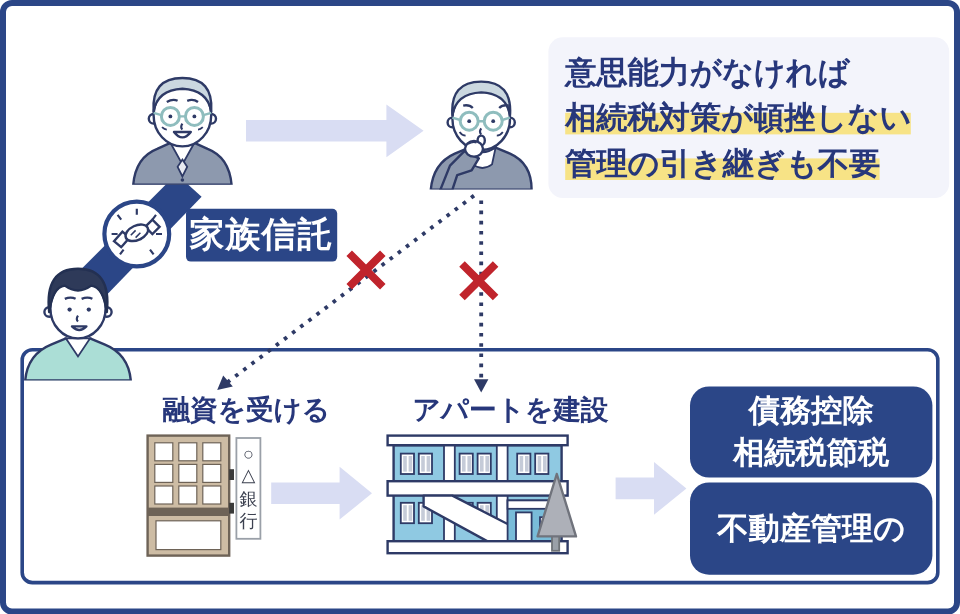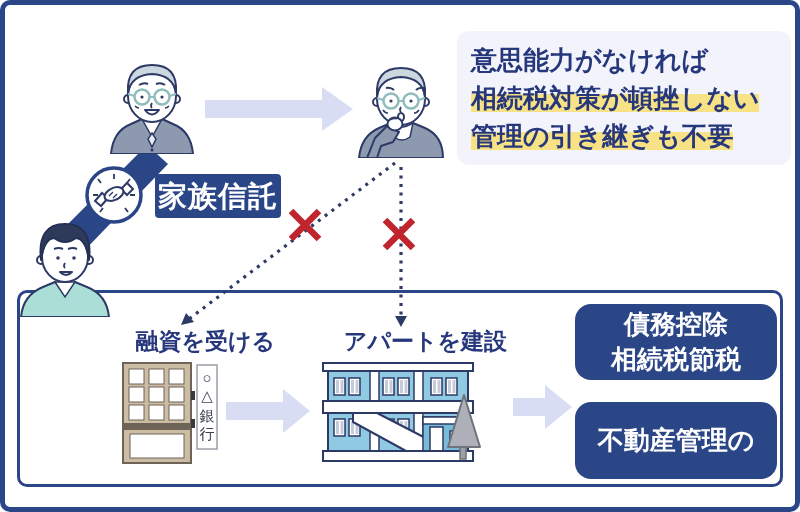--- a/index.html
+++ b/index.html
@@ -192,21 +192,21 @@
     <rect x="104" y="56" width="41" height="7" fill="#fff" stroke="#2E3A66" stroke-width="1.5"></rect>
     <rect x="111" y="66" width="13" height="24" fill="#fff" stroke="#2E3A66" stroke-width="1.5"></rect>
     <rect x="131" y="70" width="7" height="10" fill="#fff" stroke="#2E3A66" stroke-width="1.5"></rect>
     <rect x="4" y="90" width="150" height="10" fill="#fff" stroke="#2E3A66" stroke-width="2"></rect>
     <g>
       <rect x="141" y="82" width="6" height="16" fill="#9AA0A8" stroke="#6E7277" stroke-width="1.5"></rect>
       <polygon points="145,34 129,86 161,86" fill="#ADB0B8" stroke="#70737C" stroke-width="2" stroke-linejoin="round"></polygon>
     </g>
   </svg>
 
-  <div class="abs benefit" style="top:299px;height:76px;">
+  <div class="abs benefit" style="top:317px;height:76px;">
     <div>債務控除</div>
     <div>相続税節税</div>
   </div>
   <div class="abs benefit" style="top:397px;height:77px;">
     <div>不動産管理の</div>
   </div>
 
 </div>
 
 </body></html>

